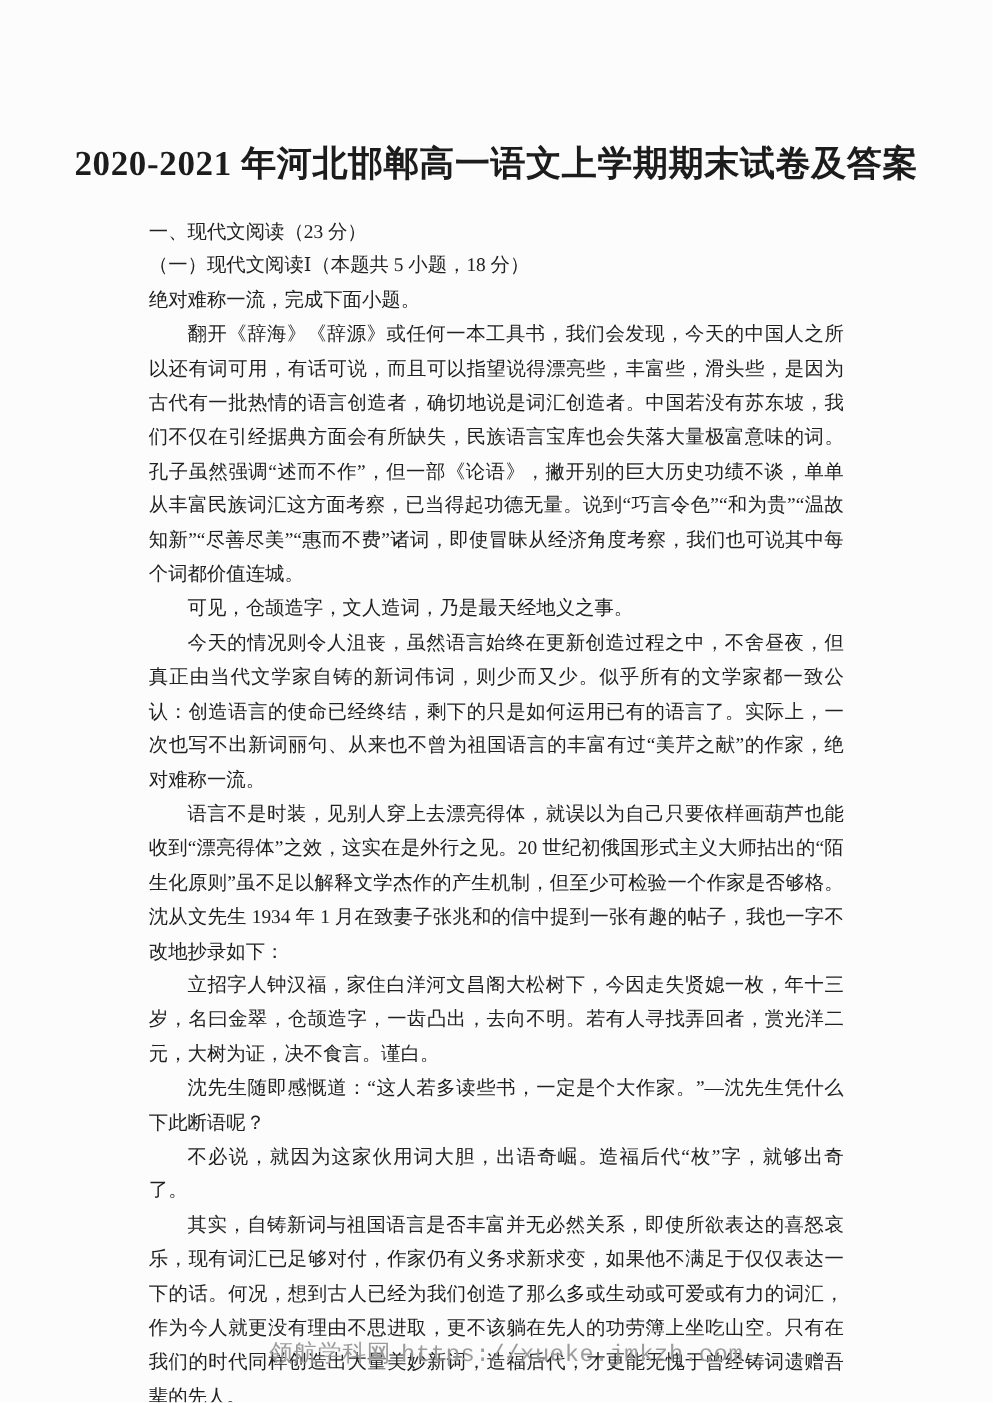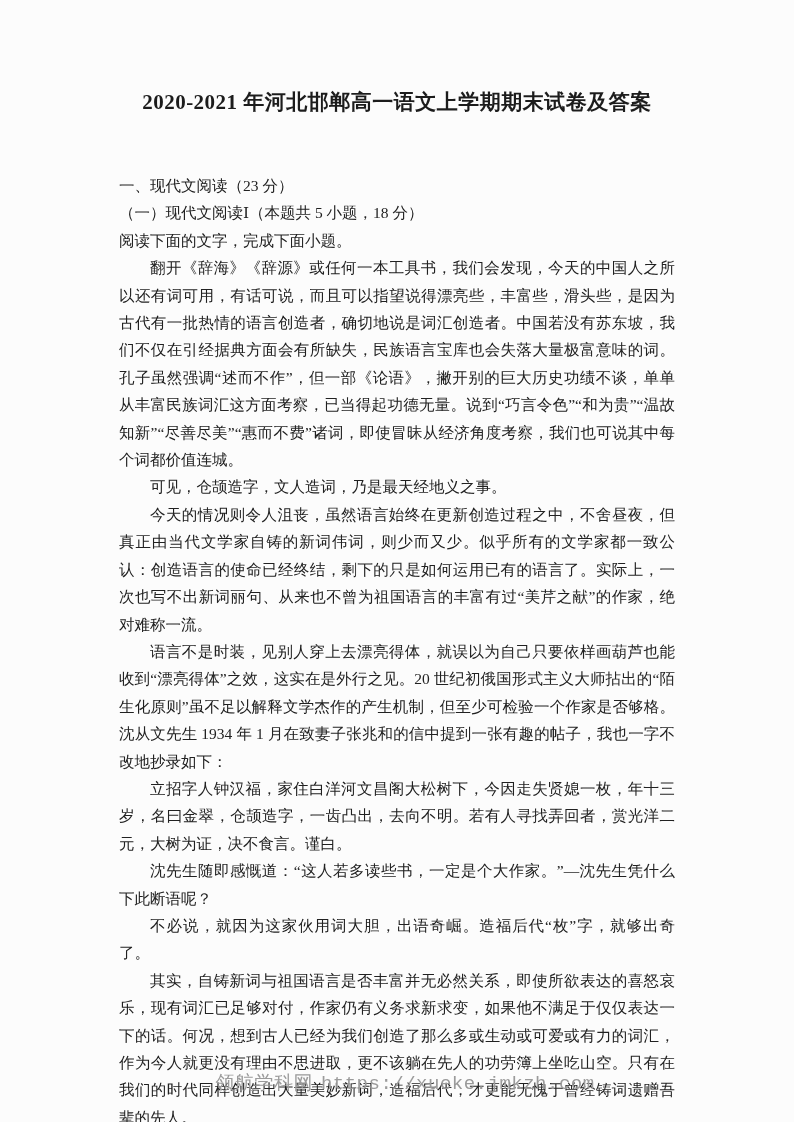--- a/index.html
+++ b/index.html
@@ -11,23 +11,23 @@
     position: relative;
     width: 794px;
     height: 1122px;
     background: #fcfcfc;
     overflow: hidden;
     font-family: "Liberation Serif", "DejaVu Serif", serif;
     color: #212121;
   }
   .doc-title {
     margin: 0;
-    padding-top: 88px;
+    padding-top: 112px;
     text-align: center;
-    font-size: 21px;
+    font-size: 28px;
     font-weight: bold;
     letter-spacing: 0.5px;
     color: #1c1c1c;
   }
   .doc-body {
     position: absolute;
     left: 119px;
     right: 119px;
     top: 172px;
   }
@@ -60,21 +60,21 @@
 </head>
 <body>
 
 <div class="page">
 
   <h1 class="doc-title">2020-2021 年河北邯郸高一语文上学期期末试卷及答案</h1>
 
   <div class="doc-body">
     <p>一、现代文阅读（23 分）</p>
     <p>（一）现代文阅读Ⅰ（本题共 5 小题，18 分）</p>
-    <p>阅读下面的文字，完成下面小题。</p>
+    <p>绝对难称一流，完成下面小题。</p>
     <p class="indent">翻开《辞海》《辞源》或任何一本工具书，我们会发现，今天的中国人之所以还有词可用，有话可说，而且可以指望说得漂亮些，丰富些，滑头些，是因为古代有一批热情的语言创造者，确切地说是词汇创造者。中国若没有苏东坡，我们不仅在引经据典方面会有所缺失，民族语言宝库也会失落大量极富意味的词。孔子虽然强调“述而不作”，但一部《论语》，撇开别的巨大历史功绩不谈，单单从丰富民族词汇这方面考察，已当得起功德无量。说到“巧言令色”“和为贵”“温故知新”“尽善尽美”“惠而不费”诸词，即使冒昧从经济角度考察，我们也可说其中每个词都价值连城。</p>
     <p class="indent">可见，仓颉造字，文人造词，乃是最天经地义之事。</p>
     <p class="indent">今天的情况则令人沮丧，虽然语言始终在更新创造过程之中，不舍昼夜，但真正由当代文学家自铸的新词伟词，则少而又少。似乎所有的文学家都一致公认：创造语言的使命已经终结，剩下的只是如何运用已有的语言了。实际上，一次也写不出新词丽句、从来也不曾为祖国语言的丰富有过“美芹之献”的作家，绝对难称一流。</p>
     <p class="indent">语言不是时装，见别人穿上去漂亮得体，就误以为自己只要依样画葫芦也能收到“漂亮得体”之效，这实在是外行之见。20 世纪初俄国形式主义大师拈出的“陌生化原则”虽不足以解释文学杰作的产生机制，但至少可检验一个作家是否够格。沈从文先生 1934 年 1 月在致妻子张兆和的信中提到一张有趣的帖子，我也一字不改地抄录如下：</p>
     <p class="indent">立招字人钟汉福，家住白洋河文昌阁大松树下，今因走失贤媳一枚，年十三岁，名曰金翠，仓颉造字，一齿凸出，去向不明。若有人寻找弄回者，赏光洋二元，大树为证，决不食言。谨白。</p>
     <p class="indent">沈先生随即感慨道：“这人若多读些书，一定是个大作家。”—沈先生凭什么下此断语呢？</p>
     <p class="indent">不必说，就因为这家伙用词大胆，出语奇崛。造福后代“枚”字，就够出奇了。</p>
     <p class="indent">其实，自铸新词与祖国语言是否丰富并无必然关系，即使所欲表达的喜怒哀乐，现有词汇已足够对付，作家仍有义务求新求变，如果他不满足于仅仅表达一下的话。何况，想到古人已经为我们创造了那么多或生动或可爱或有力的词汇，作为今人就更没有理由不思进取，更不该躺在先人的功劳簿上坐吃山空。只有在我们的时代同样创造出大量美妙新词，造福后代，才更能无愧于曾经铸词遗赠吾辈的先人。</p>
 
   </div>

